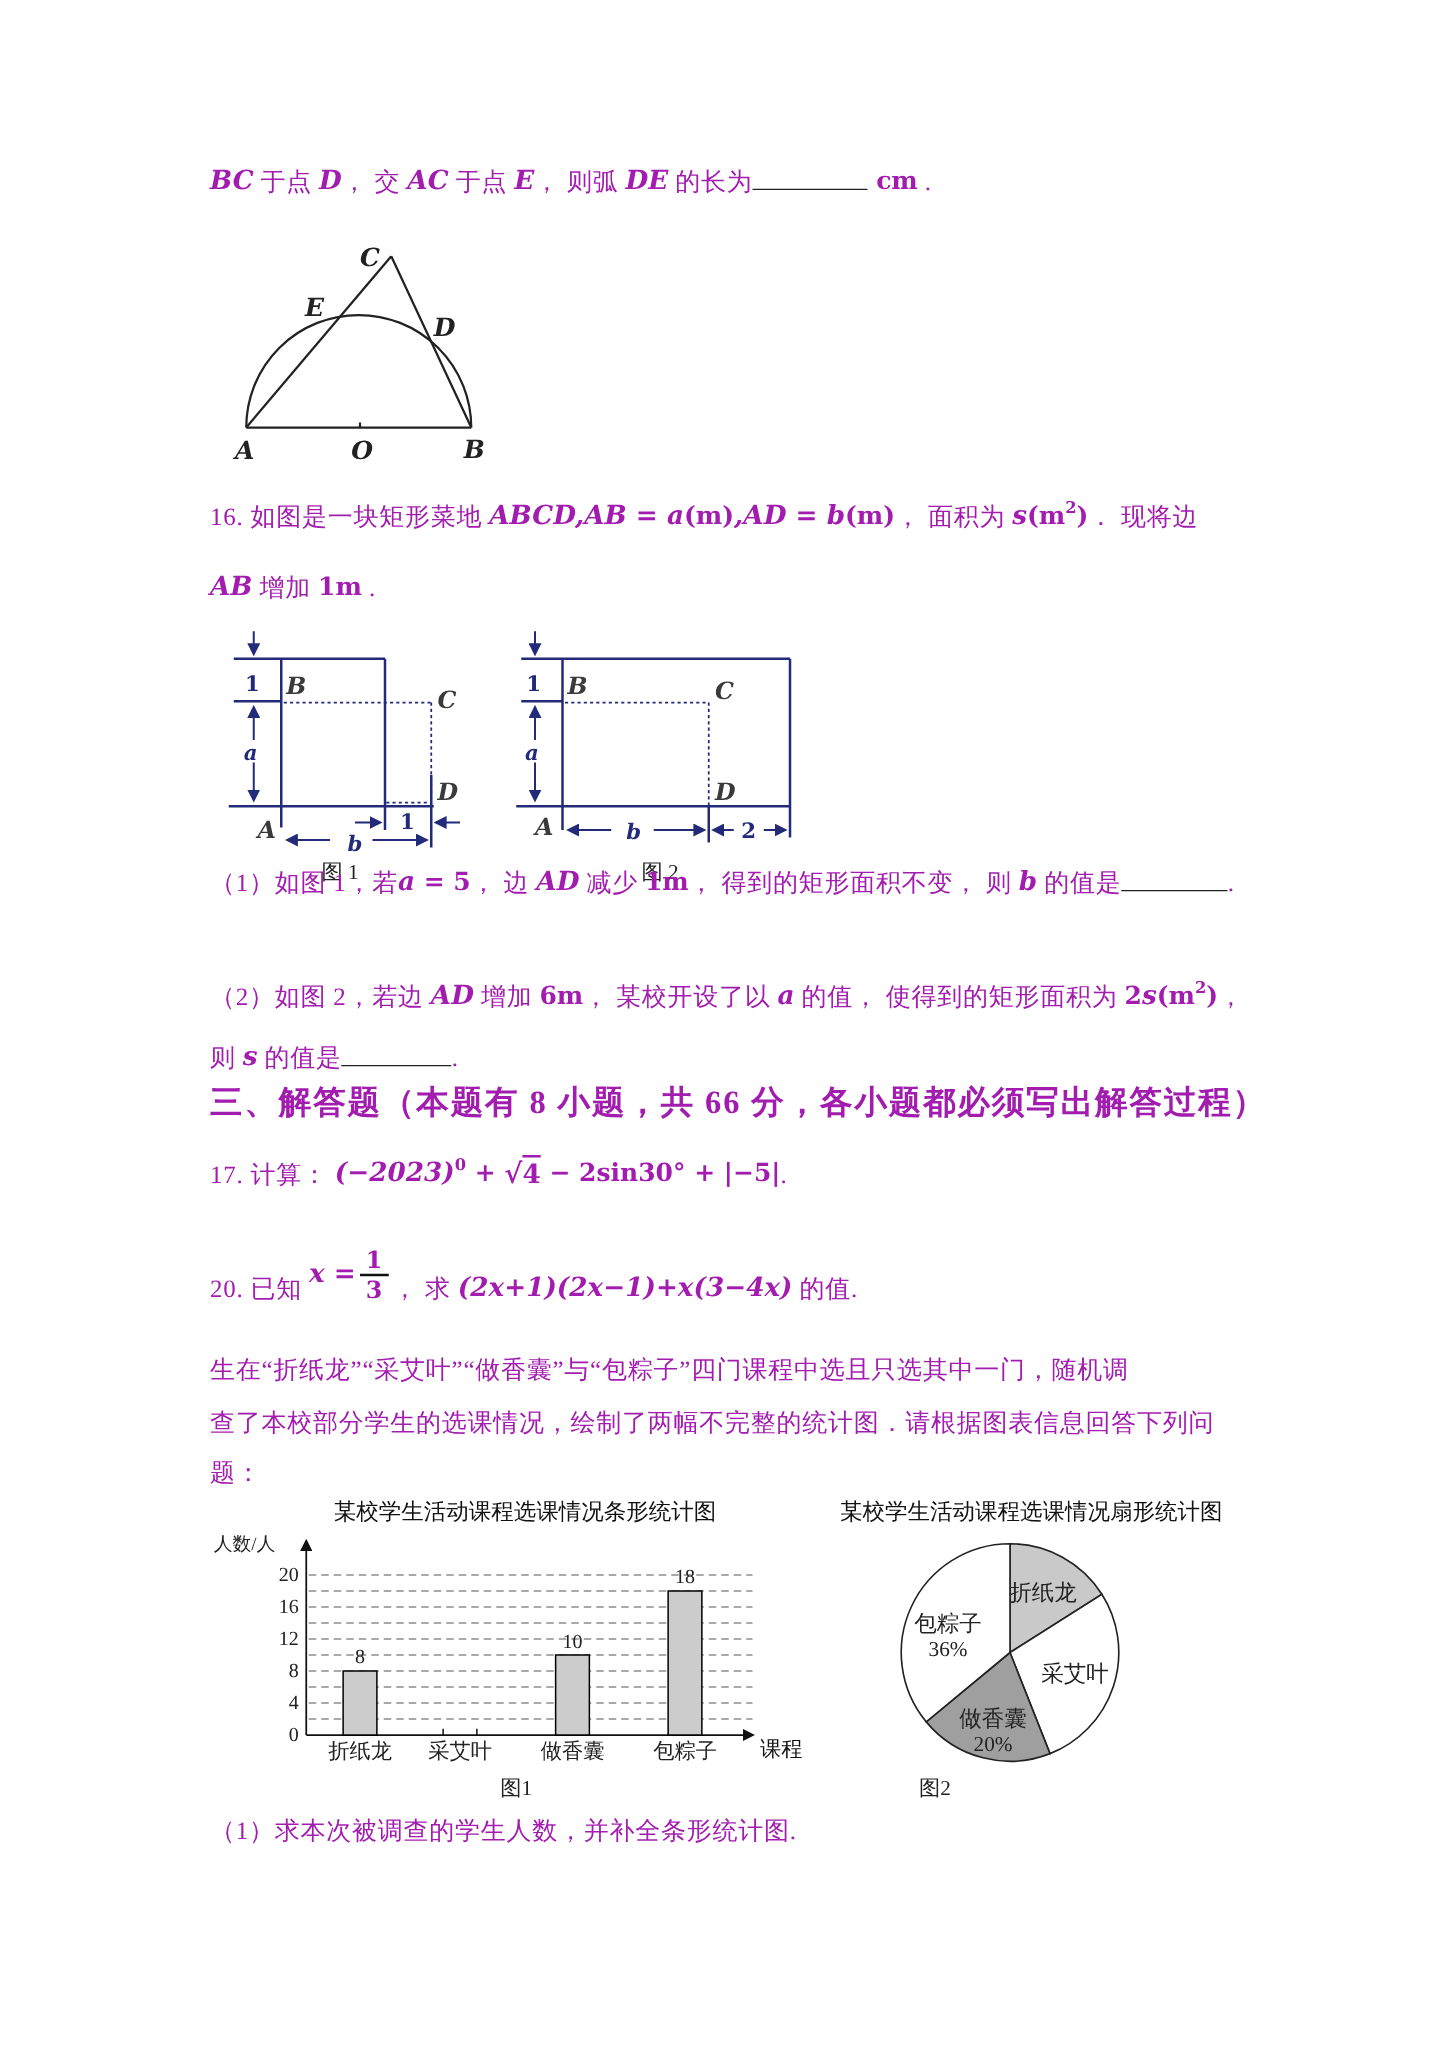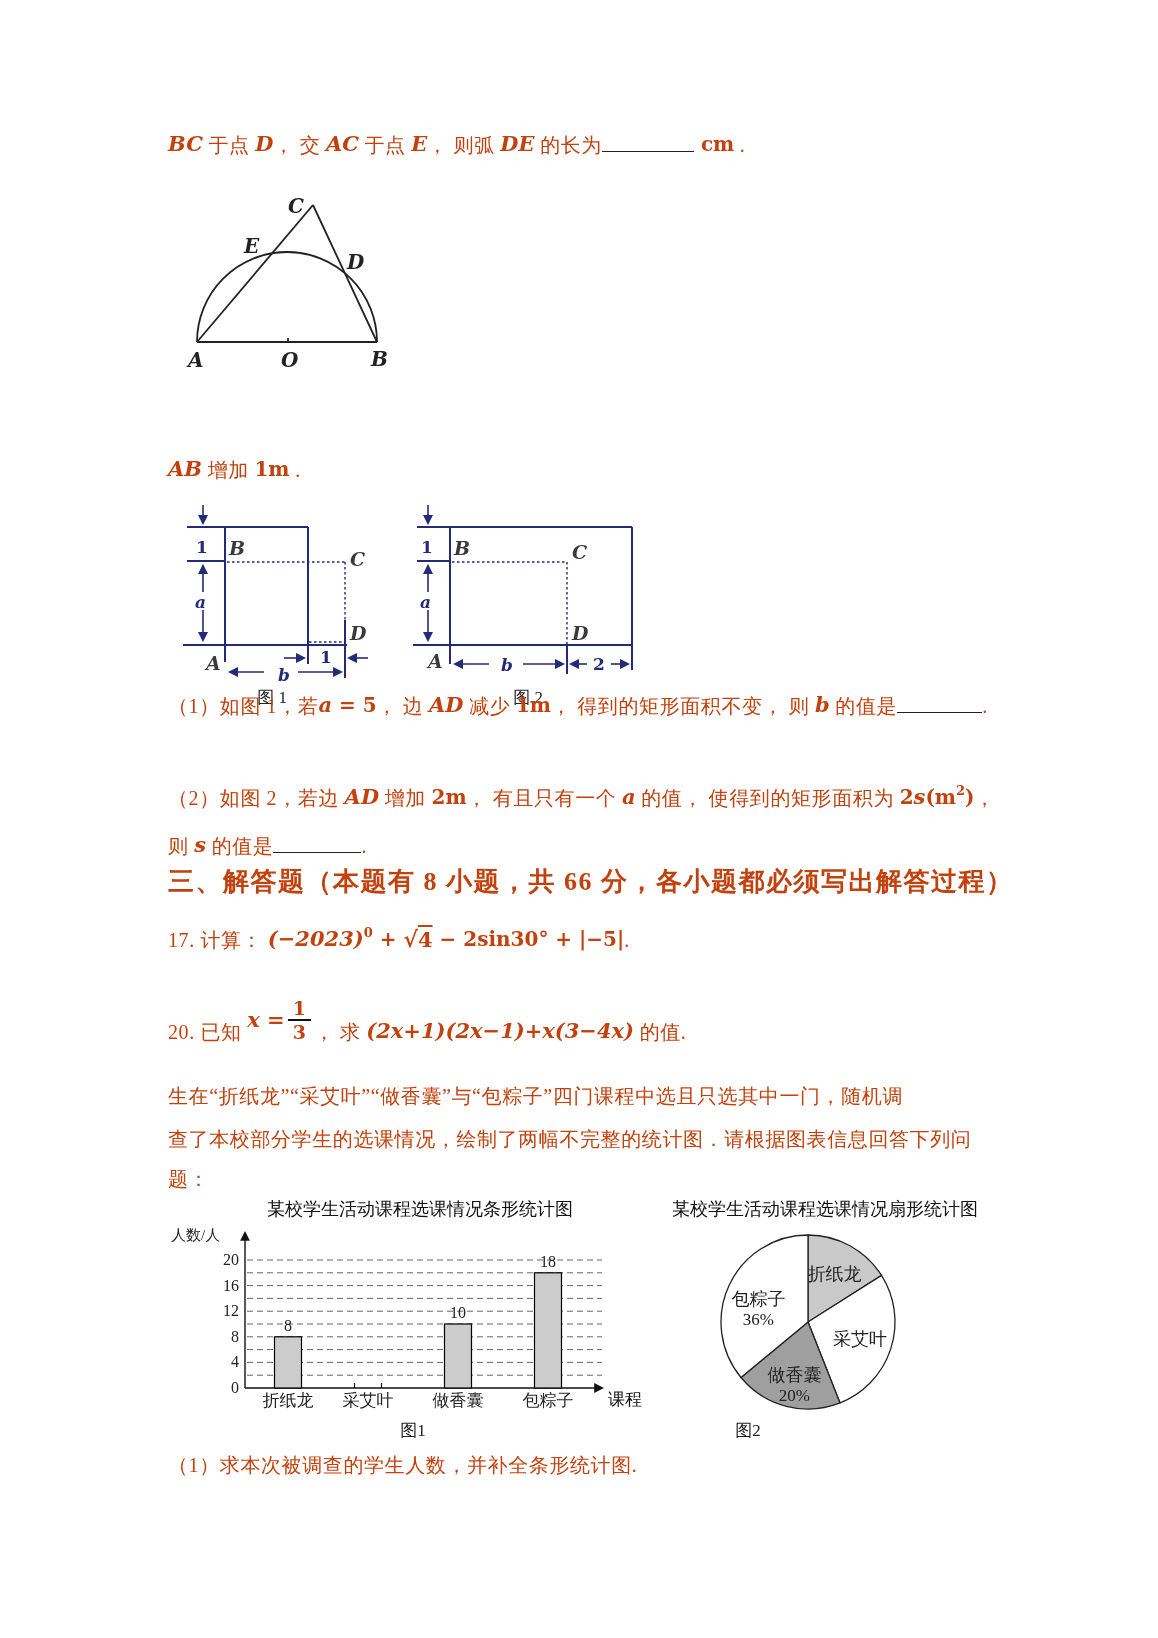--- a/index.html
+++ b/index.html
@@ -1,17 +1,17 @@
 <!DOCTYPE html>
 <html><head>
 <meta charset="utf-8">
 <style>
   html,body{margin:0;padding:0;background:#e8e8e8;}
   .page{position:relative;width:1158px;height:1638px;background:#ffffff;overflow:hidden;
-        font-family:"Liberation Serif","DejaVu Serif",serif;color:#c2410c;}
+        font-family:"Liberation Serif","DejaVu Serif",serif;color:#a21caf;}
   .line{position:absolute;left:168px;font-size:20px;letter-spacing:0.6px;
         line-height:1.35;white-space:nowrap;}
   
   .t{}
   .bt{font-weight:bold;font-size:26px;letter-spacing:1.5px;}
   .f{font-family:"DejaVu Serif",serif;font-style:italic;font-weight:bold;
      font-size:21px;letter-spacing:0;vertical-align:1px;}
   .fb{font-family:"DejaVu Serif",serif;font-weight:bold;font-size:20px;
       letter-spacing:0;vertical-align:1px;}
   .f2{font-family:"DejaVu Serif",serif;font-style:italic;font-weight:bold;
@@ -55,20 +55,21 @@
       <line x1="138" y1="155" x2="138" y2="159"></line>
     </g>
     <text class="vlab2" x="138" y="30">C</text>
     <text class="vlab2" x="94" y="70">E</text>
     <text class="vlab2" x="197" y="86">D</text>
     <text class="vlab2" x="38" y="184">A</text>
     <text class="vlab2" x="131" y="184">O</text>
     <text class="vlab2" x="221" y="183">B</text>
   </svg>
 
+  <div class="line" style="top:398px"><span class="t">16.  如图是一块矩形菜地 </span><span class="f">ABCD,AB = a</span><span class="fb">(m)</span><span class="f">,AD = b</span><span class="fb">(m)</span><span class="t">， 面积为 </span><span class="f">s</span><span class="fb">(m</span><span class="sup">2</span><span class="fb">)</span><span class="t">． 现将边</span></div>
   <div class="line" style="top:455px"><span class="f">AB</span><span class="t"> 增加 </span><span class="fb">1m</span><span class="t"> .</span></div>
 
   <svg style="left:180px;top:492px" width="210" height="220" viewBox="0 0 210 220">
     <defs>
       <marker id="a1" viewBox="0 0 10 10" refX="8" refY="5" markerWidth="6.5" markerHeight="6.5" orient="auto">
         <path d="M0 0 L10 5 L0 10 z" fill="#232a7a"></path>
       </marker>
     </defs>
     <g stroke="#232a7a" stroke-width="2" fill="none">
       <line x1="7" y1="35" x2="128" y2="35"></line>
@@ -135,21 +136,21 @@
     <text class="vlab" x="49" y="63">B</text>
     <text class="vlab" x="167" y="67">C</text>
     <text class="vlab" x="167" y="148">D</text>
     <text class="vlab" x="23" y="176">A</text>
     <text class="dimt it" x="96" y="179">b</text>
     <text class="dimt" x="188" y="178">2</text>
     <text class="cap" x="123" y="211" text-anchor="middle">图 2</text>
   </svg>
 
   <div class="line" style="top:691px"><span class="t">（1）如图 1，若</span><span class="f">a</span><span class="fb"> = 5</span><span class="t">， 边 </span><span class="f">AD</span><span class="t"> 减少 </span><span class="fb">1m</span><span class="t">， 得到的矩形面积不变， 则 </span><span class="f">b</span><span class="t"> 的值是</span><span class="blank" style="width: 85px;"></span><span class="t">.</span></div>
-  <div class="line" style="top:782px"><span class="t">（2）如图 2，若边 </span><span class="f">AD</span><span class="t"> 增加 </span><span class="fb">2m</span><span class="t">， 有且只有一个 </span><span class="f">a</span><span class="t"> 的值， 使得到的矩形面积为 </span><span class="fb">2</span><span class="f">s</span><span class="fb">(m</span><span class="sup">2</span><span class="fb">)</span><span class="t">，</span></div>
+  <div class="line" style="top:782px"><span class="t">（2）如图 2，若边 </span><span class="f">AD</span><span class="t"> 增加 </span><span class="fb">6m</span><span class="t">， 某校开设了以 </span><span class="f">a</span><span class="t"> 的值， 使得到的矩形面积为 </span><span class="fb">2</span><span class="f">s</span><span class="fb">(m</span><span class="sup">2</span><span class="fb">)</span><span class="t">，</span></div>
   <div class="line" style="top:831px"><span class="t">则 </span><span class="f">s</span><span class="t"> 的值是</span><span class="blank" style="width: 88px;"></span><span class="t">.</span></div>
 
   <div class="line" style="top:864px"><span class="bt">三、解答题（本题有 8 小题，共 66 分，各小题都必须写出解答过程）</span></div>
 
   <div class="line" style="top:924px"><span class="t">17.  计算： </span><span class="f">(−2023)</span><span class="sup">0</span><span class="fb"> + </span><span><span class="rad">√</span><span class="sqarg">4</span></span><span class="fb"> − 2sin30° + </span><span class="fb">|−5|</span><span class="t">.</span></div>
   <div class="line" style="top:999px"><span class="t">20.  已知 </span><span class="f2">x =</span><span class="frac"><span class="fnum">1</span><span class="fden">3</span></span><span class="t">， 求 </span><span class="f">(2x+1)(2x−1)+x(3−4x)</span><span class="t"> 的值.</span></div>
 
   <div class="line" style="top:1083px">生在“折纸龙”“采艾叶”“做香囊”与“包粽子”四门课程中选且只选其中一门，随机调</div>
   <div class="line" style="top:1126px">查了本校部分学生的选课情况，绘制了两幅不完整的统计图．请根据图表信息回答下列问</div>
   <div class="line" style="top:1166px">题：</div>

